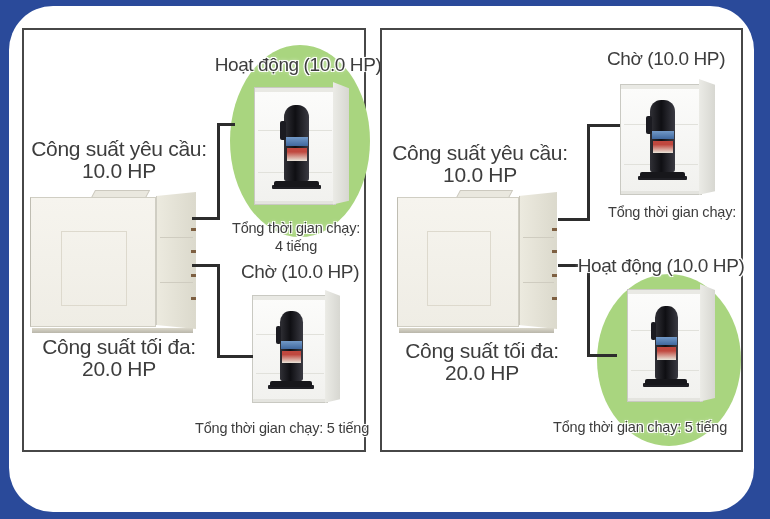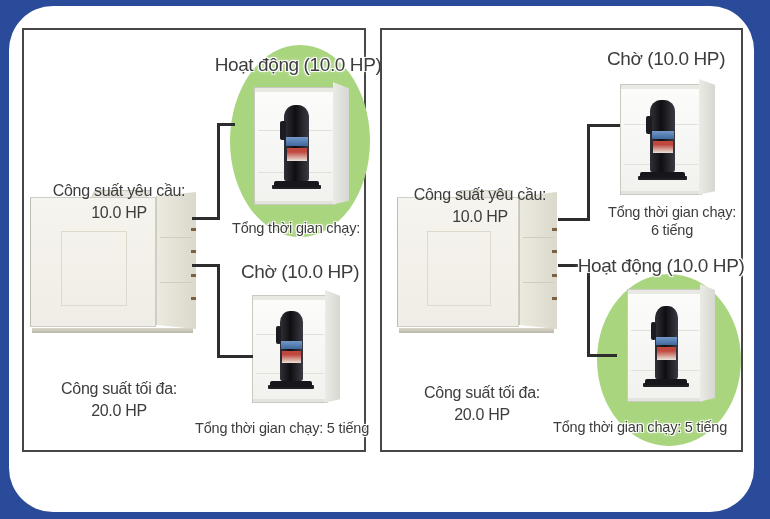--- a/index.html
+++ b/index.html
@@ -17,21 +17,21 @@
   .panel {
     position:absolute; top:28px; height:424px; box-sizing:border-box;
     border:2px solid #474747; background:#ffffff;
   }
   .panel--left  { left:22px;  width:344px; }
   .panel--right { left:380px; width:363px; }
 
   
   .lbl { position:absolute; transform:translateX(-50%); text-align:center; white-space:nowrap; }
   .status  { font-size:19px; letter-spacing:-0.4px; }
-  .cap     { font-size:16px; line-height:22px; letter-spacing:-0.3px;margin-top:42px; }
+  .cap     { font-size:21px; line-height:22px; letter-spacing:-0.3px; }
   .runtime { font-weight:normal; font-size:14.5px; line-height:18px; letter-spacing:-0.2px; }
   .halo { text-shadow:-1px -1px 0 #fff, 1px -1px 0 #fff, -1px 1px 0 #fff, 1px 1px 0 #fff, 0 0 4px #fff; }
 
   
   .highlight { position:absolute; background:#a9d57f; border-radius:50%; }
 
   
   .line { position:absolute; background:#2d2d2d; }
 
   
@@ -170,20 +170,21 @@
     <div class="line lp-b1h1"></div>
     <div class="line lp-b1v"></div>
     <div class="line lp-b1h2"></div>
     <div class="line lp-b2h1"></div>
     <div class="line lp-b2v"></div>
     <div class="line lp-b2h2"></div>
 
     <div class="lbl status halo lp-status-top">Hoạt động (10.0 HP)</div>
     <div class="lbl runtime halo lp-runtime-top">
       <div>Tổng thời gian chạy:</div>
+      <div>4 tiếng</div>
     </div>
     <div class="lbl status halo lp-status-bot">Chờ (10.0 HP)</div>
     <div class="lbl runtime halo lp-runtime-bot">Tổng thời gian chạy: 5 tiếng</div>
     <div class="lbl cap lp-cap-req">
       <div>Công suất yêu cầu:</div>
       <div>10.0 HP</div>
     </div>
     <div class="lbl cap lp-cap-max">
       <div>Công suất tối đa:</div>
       <div>20.0 HP</div>
@@ -239,21 +240,20 @@
     <div class="line rp-b1h1"></div>
     <div class="line rp-b1v"></div>
     <div class="line rp-b1h2"></div>
     <div class="line rp-b2h1"></div>
     <div class="line rp-b2v"></div>
     <div class="line rp-b2h2"></div>
 
     <div class="lbl status halo rp-status-top">Chờ (10.0 HP)</div>
     <div class="lbl runtime halo rp-runtime-top">
       <div>Tổng thời gian chạy:</div>
-      <div>6 tiếng</div>
     </div>
     <div class="lbl status halo rp-status-bot">Hoạt động (10.0 HP)</div>
     <div class="lbl runtime halo rp-runtime-bot">Tổng thời gian chạy: 5 tiếng</div>
     <div class="lbl cap rp-cap-req">
       <div>Công suất yêu cầu:</div>
       <div>10.0 HP</div>
     </div>
     <div class="lbl cap rp-cap-max">
       <div>Công suất tối đa:</div>
       <div>20.0 HP</div>

